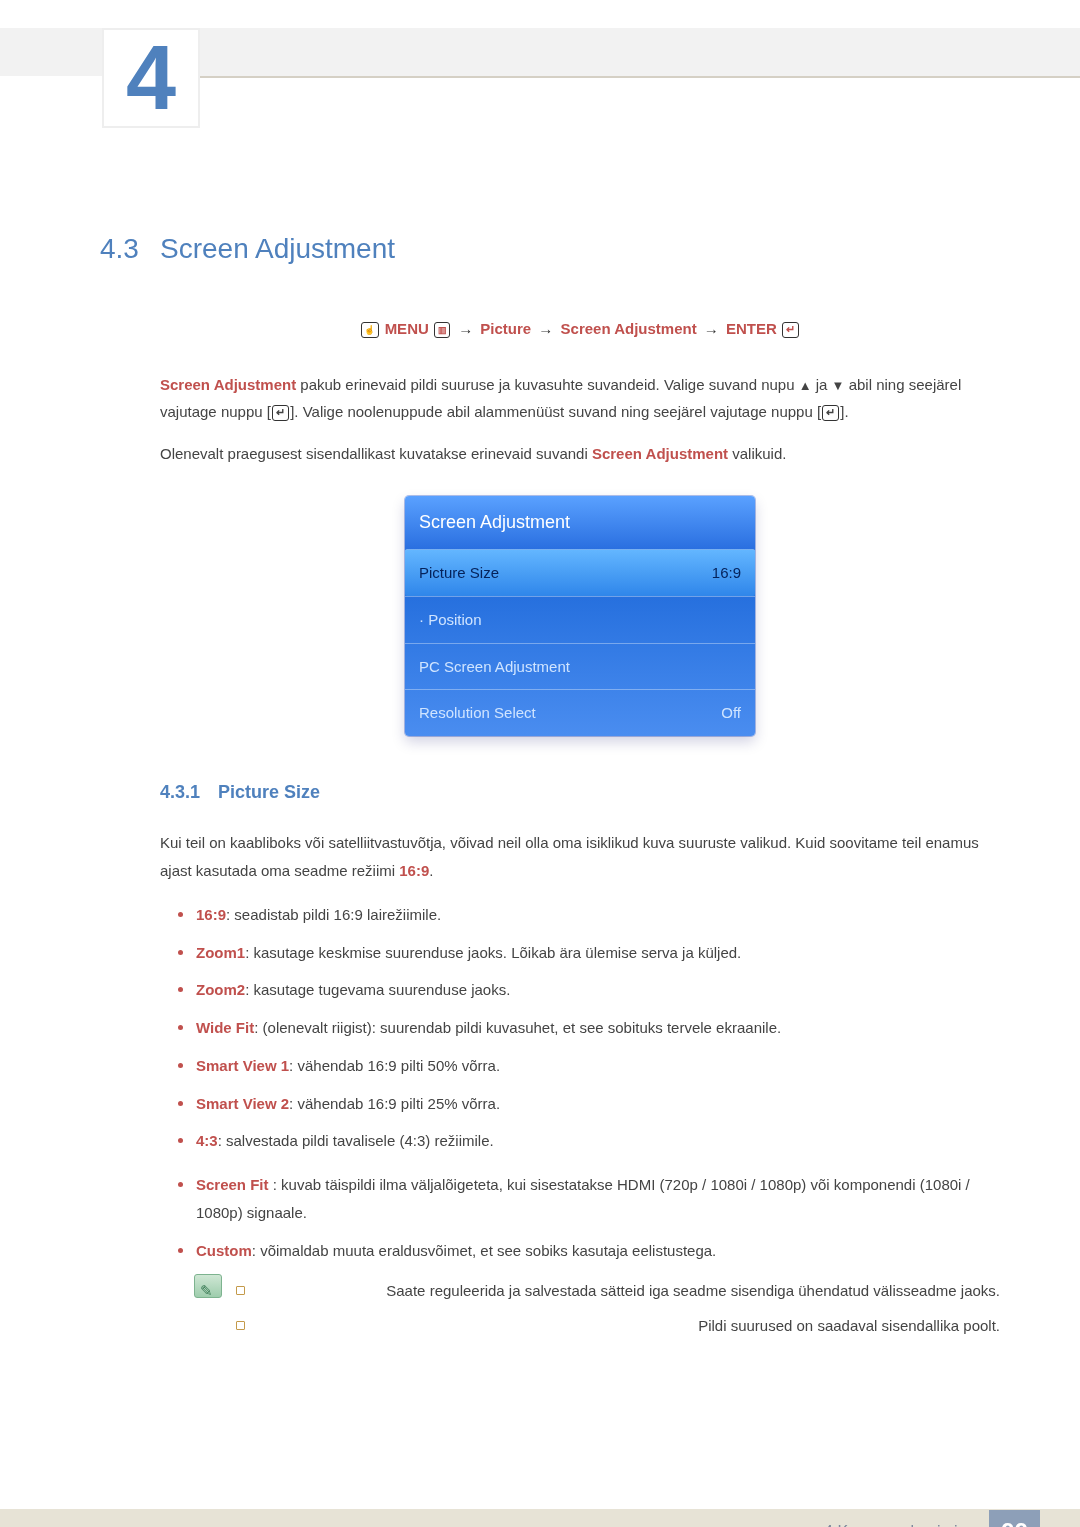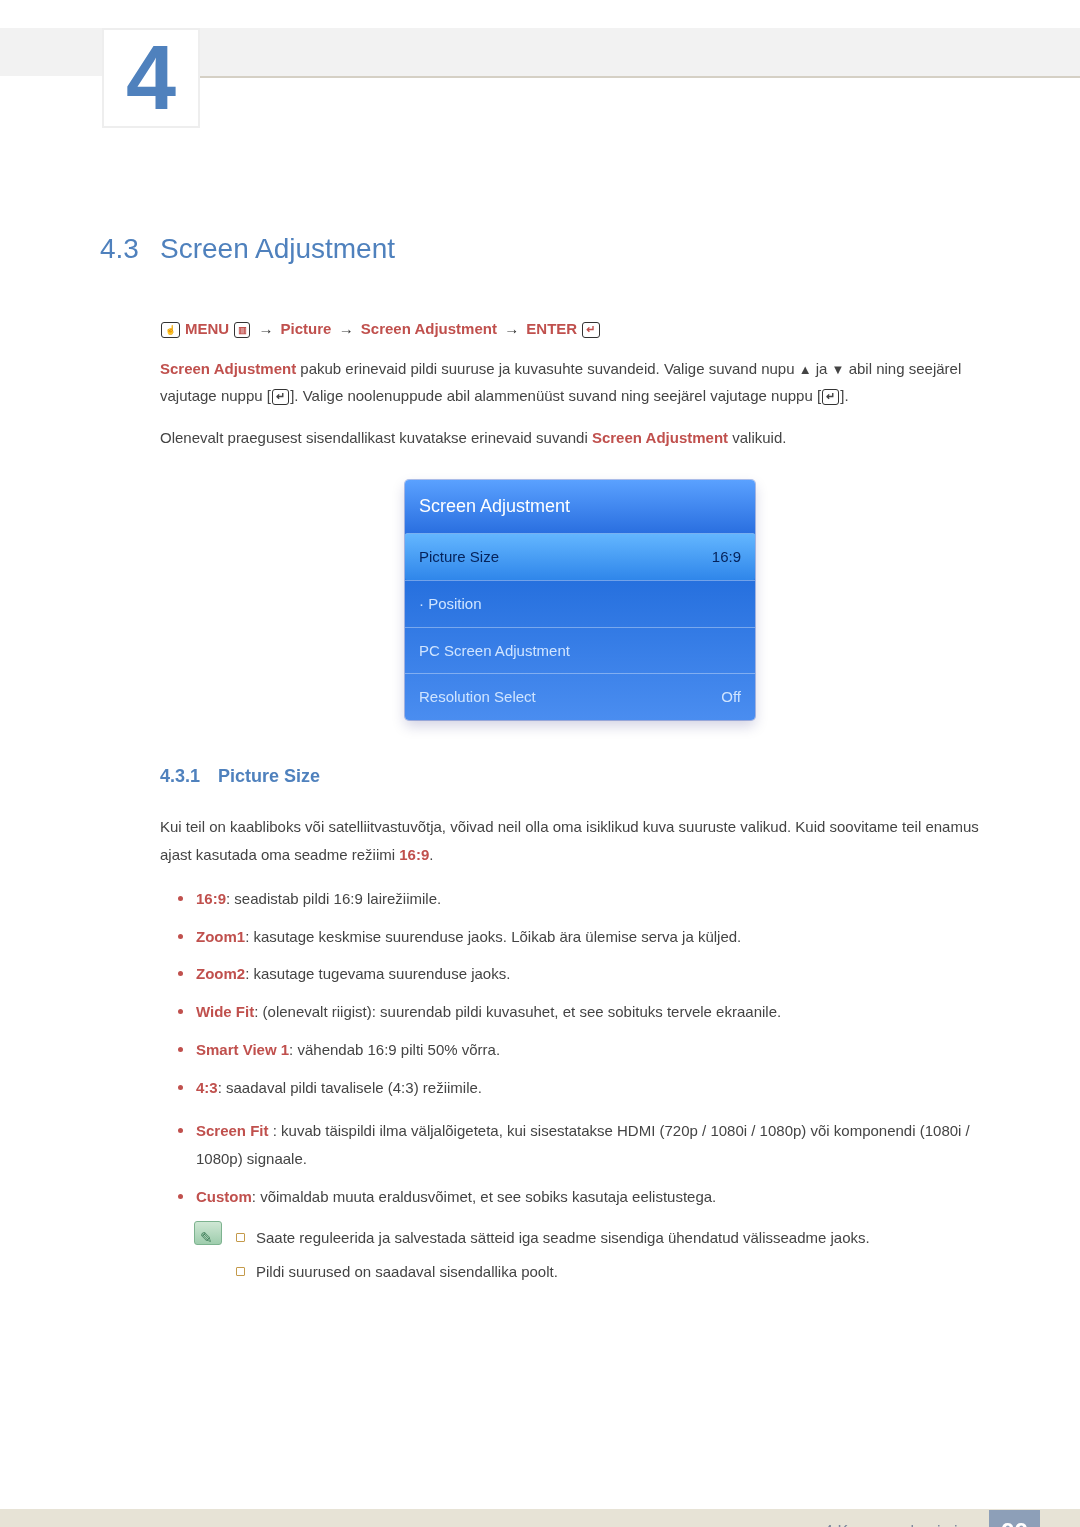--- a/index.html
+++ b/index.html
@@ -80,21 +80,22 @@
     font-weight: 400;
   }
   .section-title {
     color: #4f81bd;
     font-size: 28px;
     font-weight: 400;
   }
   .menu-path {
     font-weight: 700;
     color: #c0504d;
-    margin-bottom: 12px;
+    margin-bottom: 28px;
+    text-align: center;
   }
   .menu-path .arrow { color: #333; font-weight: 400; padding: 0 3px;}
   .icon-box {
     display: inline-block;
     border: 1.5px solid #333;
     border-radius: 3px;
     font-size: 11px;
     line-height: 1;
     padding: 1px 3px 2px 3px;
     vertical-align: 1px;
@@ -189,20 +190,21 @@
     content:"✎";
     position:absolute;
     left:5px; top:2px;
     color:#3a7a55;
     font-size:15px;
   }
   .note-text { flex:1; line-height:1.75;}
   .sub-bullets {
     list-style:none;
     margin-top:4px;
+    text-align:right;
   }
   .sub-bullets li{
     position:relative;
     padding-left:20px;
     margin-bottom:8px;
   }
   .sub-bullets li::before{
     content:"";
     position:absolute;
     left:0; top:8px;
@@ -305,21 +307,22 @@
     <p class="body-p">
       <span>Kui teil on kaabliboks või satelliitvastuvõtja, võivad neil olla oma isiklikud kuva suuruste valikud. Kuid soovitame teil enamus ajast kasutada oma seadme režiimi </span><span class="red-inline">16:9</span><span>.</span>
     </p>
 
     <ul class="bullets">
       <li><span class="red-label">16:9</span><span>: seadistab pildi 16:9 lairežiimile.</span></li>
       <li><span class="red-label">Zoom1</span><span>: kasutage keskmise suurenduse jaoks. Lõikab ära ülemise serva ja küljed.</span></li>
       <li><span class="red-label">Zoom2</span><span>: kasutage tugevama suurenduse jaoks.</span></li>
       <li><span class="red-label">Wide Fit</span><span>: (olenevalt riigist): suurendab pildi kuvasuhet, et see sobituks tervele ekraanile.</span></li>
       <li><span class="red-label">Smart View 1</span><span>: vähendab 16:9 pilti 50% võrra.</span></li>
-      <li><span class="red-label">4:3</span><span>: saadaval pildi tavalisele (4:3) režiimile.</span></li>
+      <li><span class="red-label">Smart View 2</span><span>: vähendab 16:9 pilti 25% võrra.</span></li>
+      <li><span class="red-label">4:3</span><span>: salvestada pildi tavalisele (4:3) režiimile.</span></li>
     </ul>
 
 
     <ul class="bullets">
       <li><span class="red-label">Screen Fit</span><span> : kuvab täispildi ilma väljalõigeteta, kui sisestatakse HDMI (720p / 1080i / 1080p) või komponendi (1080i / 1080p) signaale.</span></li>
       <li><span class="red-label">Custom</span><span>: võimaldab muuta eraldusvõimet, et see sobiks kasutaja eelistustega.</span></li>
     </ul>
 
     <div class="note">
       <div class="note-icon"></div>

